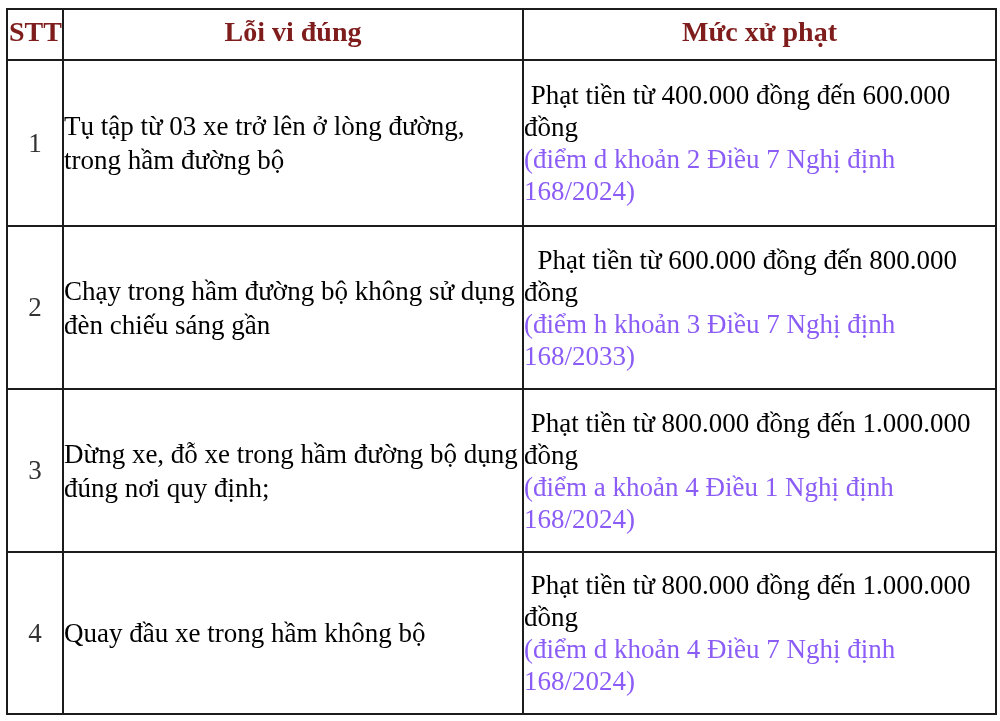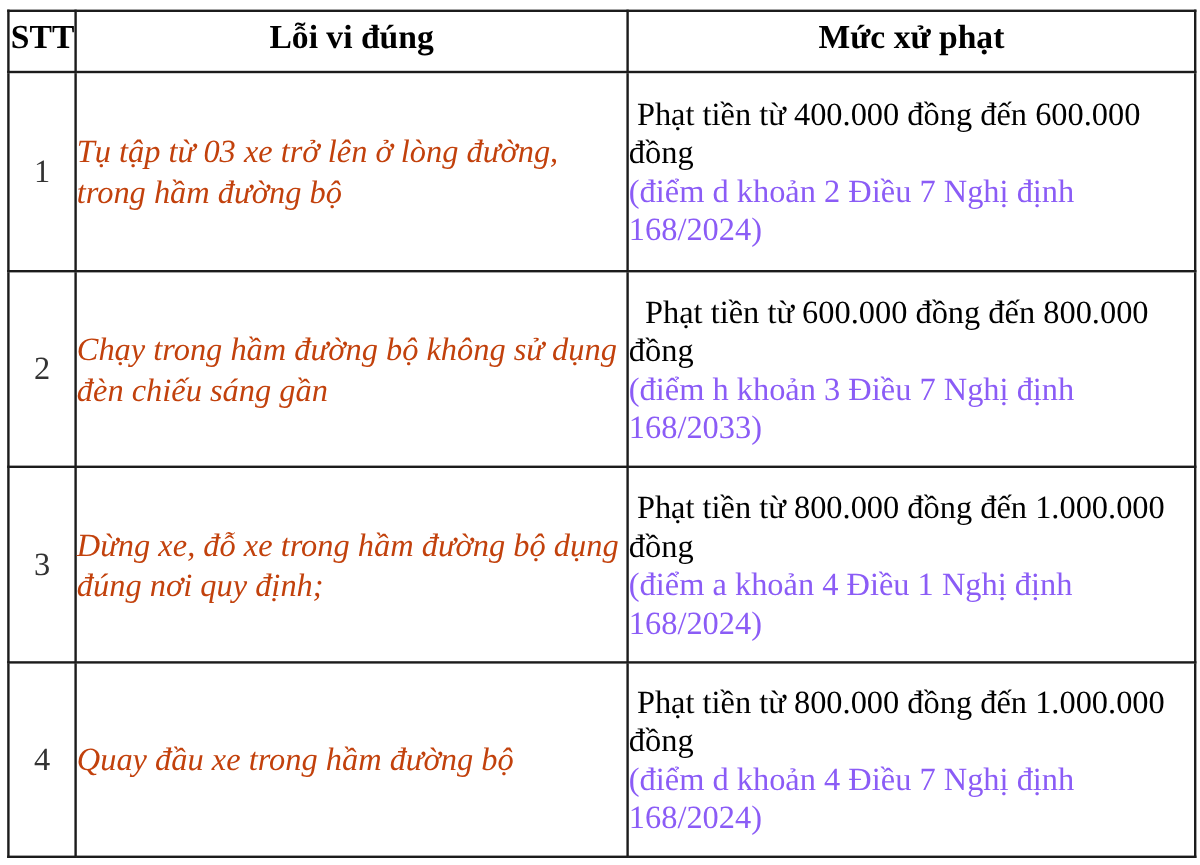--- a/index.html
+++ b/index.html
@@ -26,21 +26,21 @@
     table.fines th,
     table.fines td {
       border: 2px solid #1c1c1c;
       padding: 0;
       vertical-align: middle;
     }
     table.fines th {
       height: 51px;
       font-weight: bold;
       font-size: 28px;
-      color: #000000;
+      color: #7f1d1d;
       text-align: center;
       vertical-align: top;
       padding-top: 6px;
       box-sizing: border-box;
     }
     table.fines th.col-stt {
       text-align: left;
       padding-left: 1px;
     }
     col.c-stt { width: 56px; }
@@ -49,22 +49,21 @@
 
     td.stt {
       text-align: center;
       font-size: 27px;
       color: #333333;
     }
     td.violation {
       font-size: 27px;
       line-height: 34px;
       padding-left: 2px;
-      color: #c2410c;
-      font-style: italic;
+      color: #000000;
     }
     td.penalty {
       font-size: 27px;
       line-height: 32px;
       padding-left: 1px;
     }
     .penalty-amount {
       display: block;
       color: #000000;
     }
@@ -113,20 +112,20 @@
     <tr class="row-3">
       <td class="stt">3</td>
       <td class="violation">Dừng xe, đỗ xe trong hầm đường bộ dụng đúng nơi quy định;</td>
       <td class="penalty">
         <span class="penalty-amount">&nbsp;Phạt tiền từ 800.000 đồng đến 1.000.000 đồng</span>
         <span class="penalty-ref">(điểm a khoản 4 Điều 1 Nghị định 168/2024)</span>
       </td>
     </tr>
     <tr class="row-4">
       <td class="stt">4</td>
-      <td class="violation">Quay đầu xe trong hầm đường bộ</td>
+      <td class="violation">Quay đầu xe trong hầm không bộ</td>
       <td class="penalty">
         <span class="penalty-amount">&nbsp;Phạt tiền từ 800.000 đồng đến 1.000.000 đồng</span>
         <span class="penalty-ref">(điểm d khoản 4 Điều 7 Nghị định 168/2024)</span>
       </td>
     </tr>
   </tbody>
 </table>
 
 </body></html>

